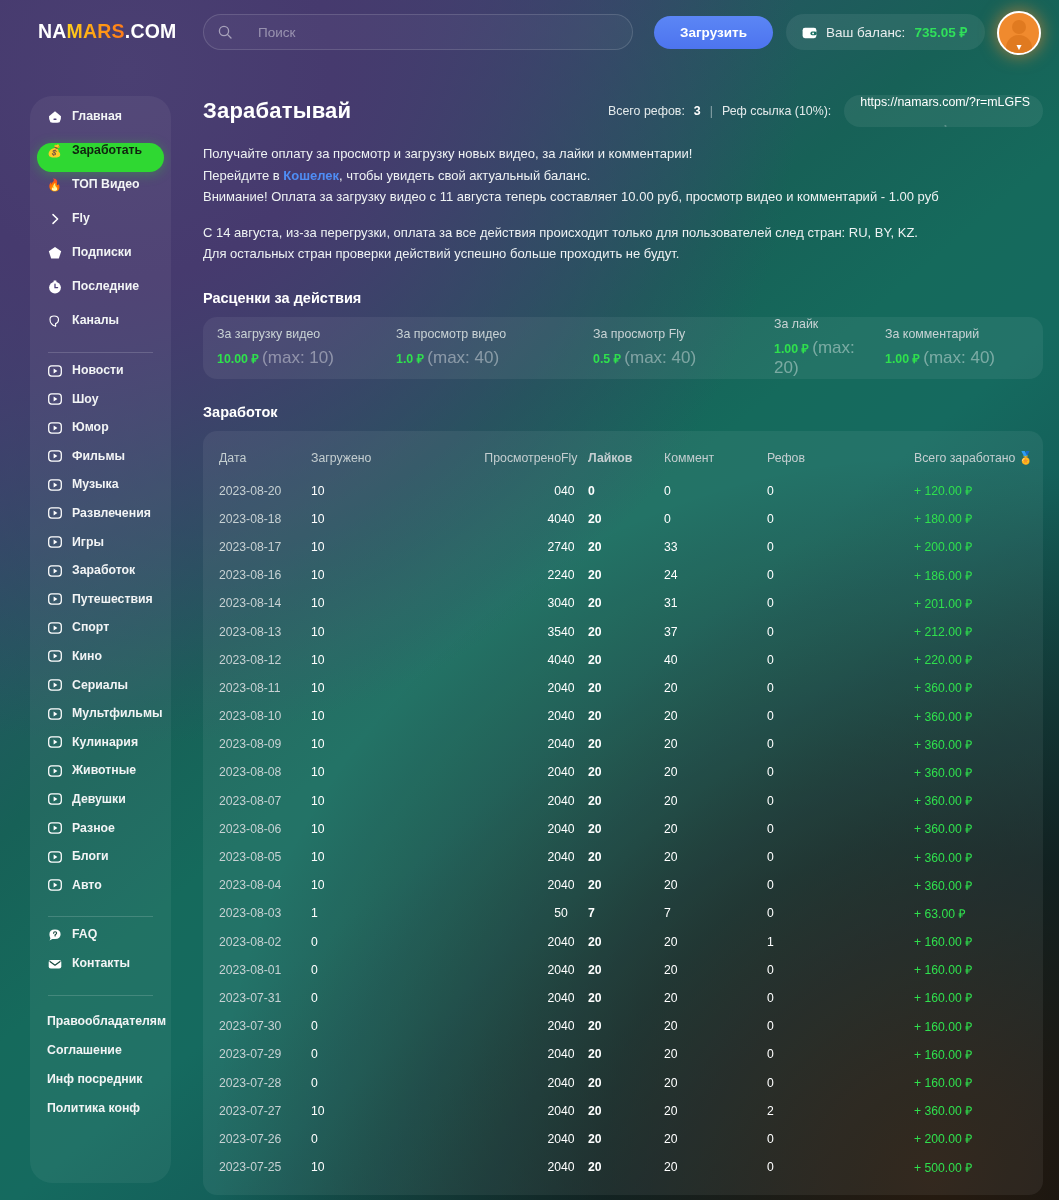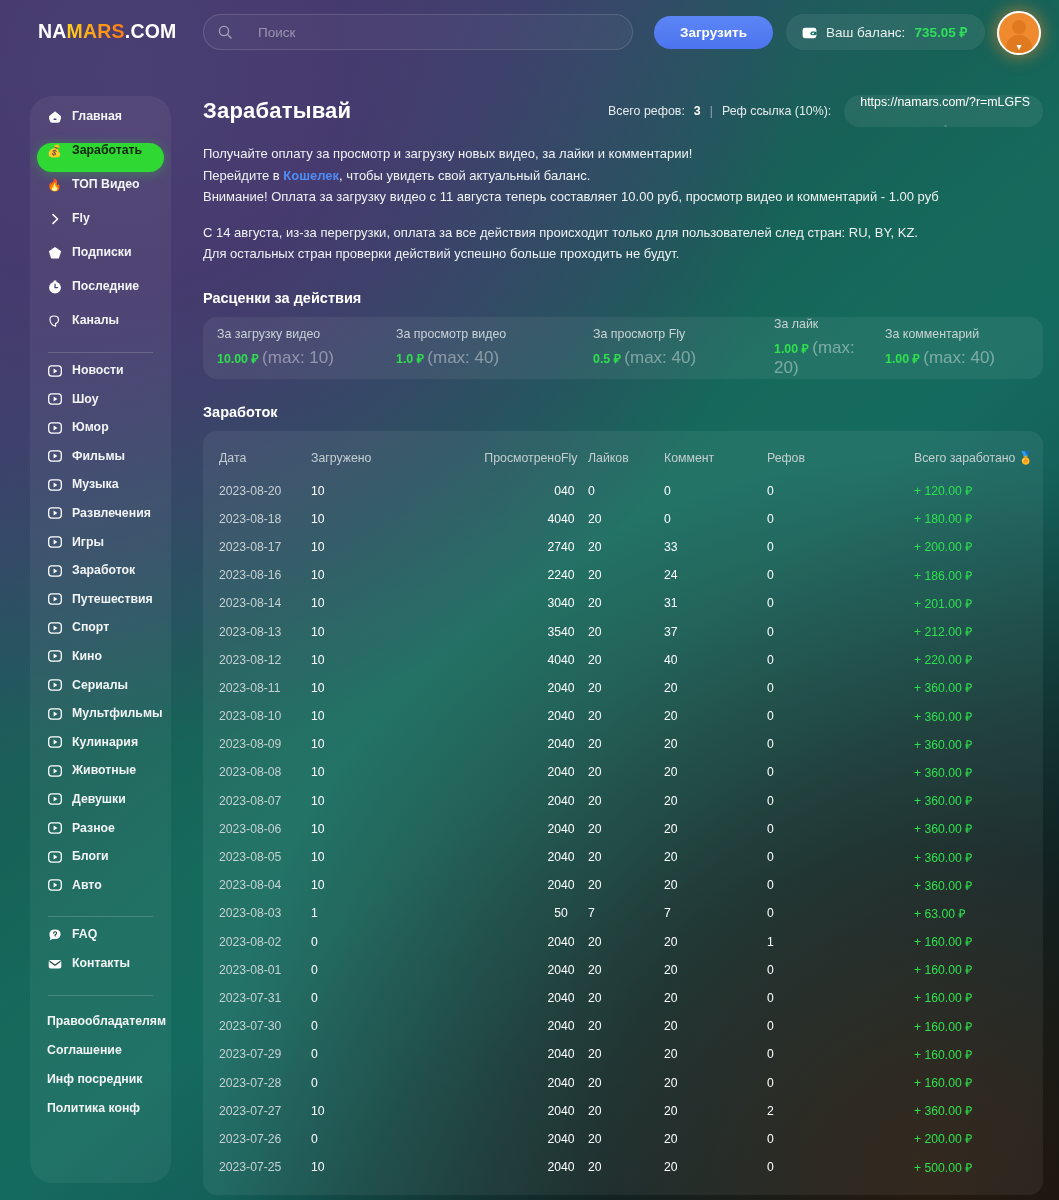--- a/index.html
+++ b/index.html
@@ -335,21 +335,21 @@
     padding: 5.6px 0;
     white-space: nowrap;
   }
   tbody td.date { color: #c7d1d3; }
   tbody td.earn { color: #2fe04d; }
 
   .c-date  { width: 108px; padding-left: 16px !important; }
   .c-up    { width: 110px; }
   .c-views { width: 140px; text-align: right; }
   .c-fly   { width: 27px;  }
-  .c-likes { width: 76px;  }
+  .c-likes { width: 76px; font-weight: bold;  }
   .c-comm  { width: 103px; }
   .c-refs  { width: 147px; margin-left: 41px; }
   .c-earn  { width: auto;  }
 </style>
 </head>
 <body>
 
 <div id="bg"></div>
 
 <div id="header">

